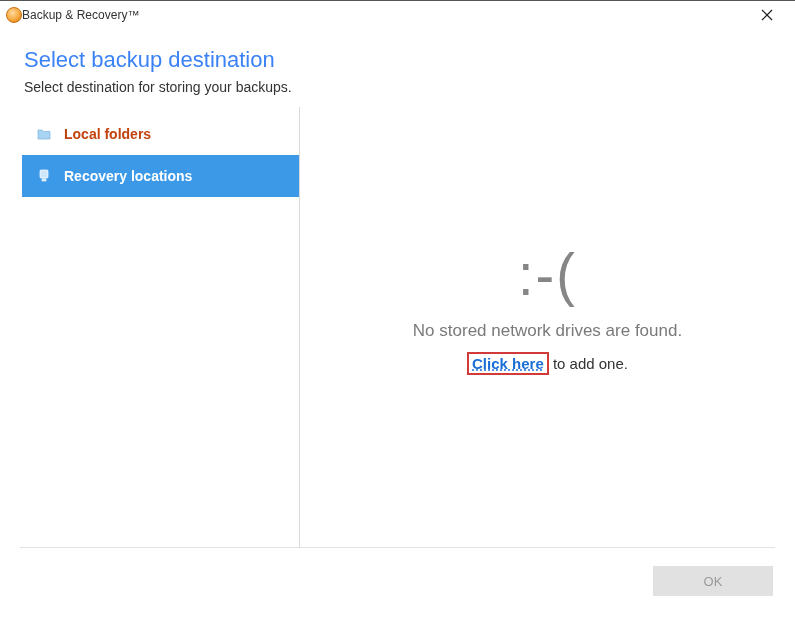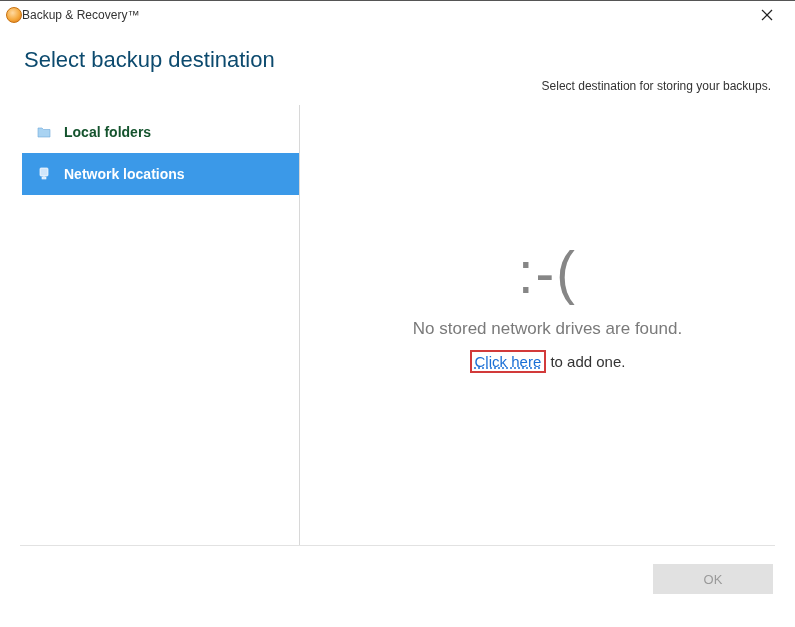--- a/index.html
+++ b/index.html
@@ -39,47 +39,46 @@
     display: flex; align-items: center; justify-content: center;
     cursor: pointer;
   }
   .titlebar-close svg { width: 12px; height: 12px; }
   .header {
     padding: 18px 24px 12px 24px;
   }
   .header h1 {
     font-size: 22px;
     font-weight: 400;
-    color: #0c4a6e;
+    color: #3b82f6;
     margin-bottom: 6px;
   }
   .header p {
-    font-size: 12px;
+    font-size: 14px;
     color: #333;
-    text-align: right;
   }
   .body {
     display: flex;
     height: 440px;
     padding-left: 22px;
   }
   .sidebar {
     width: 278px;
     border-right: 1px solid #d8d8d8;
     padding-top: 6px;
   }
   .side-item {
     display: flex;
     align-items: center;
     gap: 12px;
     height: 42px;
     padding-left: 14px;
     font-size: 14px;
     font-weight: 600;
-    color: #14532d;
+    color: #c2410c;
     cursor: pointer;
   }
   .side-item.selected {
     background: #3b99e8;
     color: #fff;
   }
   .side-icon { width: 16px; height: 14px; display:flex; align-items:center; justify-content:center; }
   .content {
     flex: 1;
     display: flex;
@@ -99,21 +98,21 @@
   .msg1 {
     font-size: 17px;
     color: #7a7a7a;
   }
   .msg2 {
     font-size: 15px;
     color: #333;
   }
   .click-here {
     color: #1a6fd6;
-    font-weight: 400;
+    font-weight: 700;
     text-decoration: underline;
     text-decoration-style: dotted;
     border: 2px solid #d23a3a;
     padding: 1px 3px;
     cursor: pointer;
   }
   .footer-sep {
     margin: 0 20px;
     border: none;
     border-top: 1px solid #e2e2e2;
@@ -174,21 +173,21 @@
 
 
     <div class="side-item selected">
       <span class="side-icon">
         <svg width="14" height="14" viewBox="0 0 14 14">
           <rect x="3" y="1" width="8" height="8" rx="1" fill="#cfe6fb" stroke="#ffffff" stroke-width="0.7"></rect>
           <rect x="5" y="10" width="4" height="2" fill="#cfe6fb" stroke="#ffffff" stroke-width="0.6"></rect>
           <line x1="7" y1="9" x2="7" y2="10" stroke="#ffffff" stroke-width="0.8"></line>
         </svg>
       </span>
-      <span>Network locations</span>
+      <span>Recovery locations</span>
     </div>
 
   </div>
 
   <div class="content">
     <div class="sadface">:-(</div>
     <div class="msg1">No stored network drives are found.</div>
     <div class="msg2">
       <span class="click-here">Click here</span><span> to add one.</span>
     </div>

